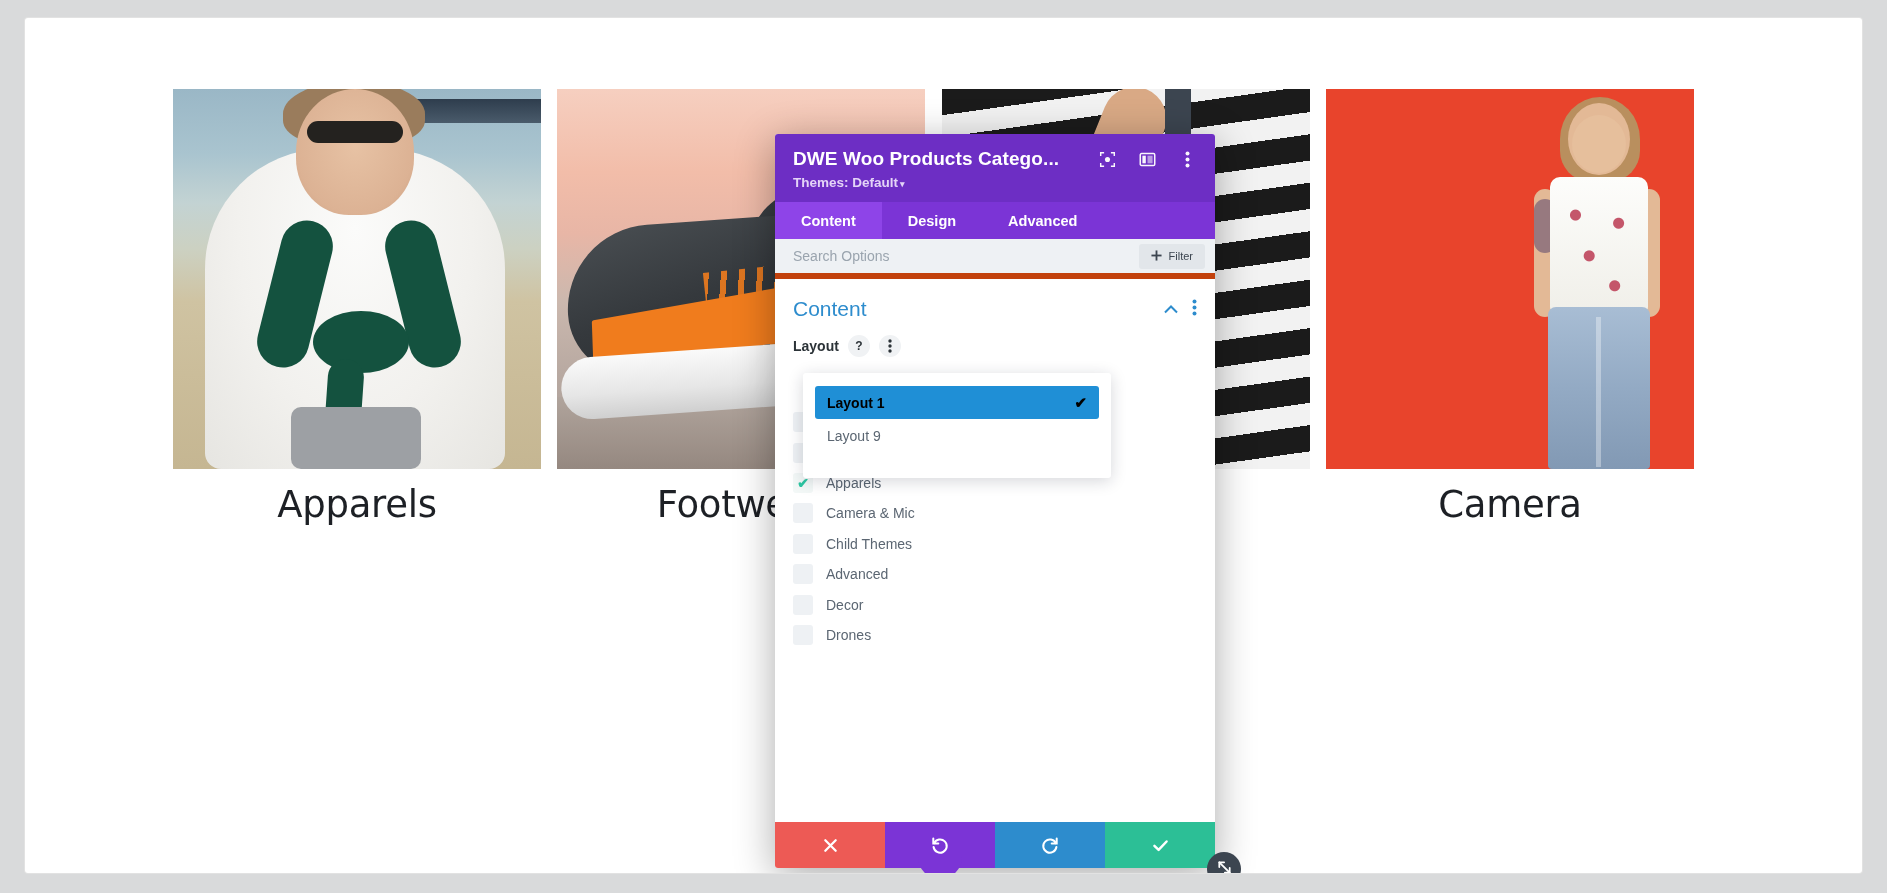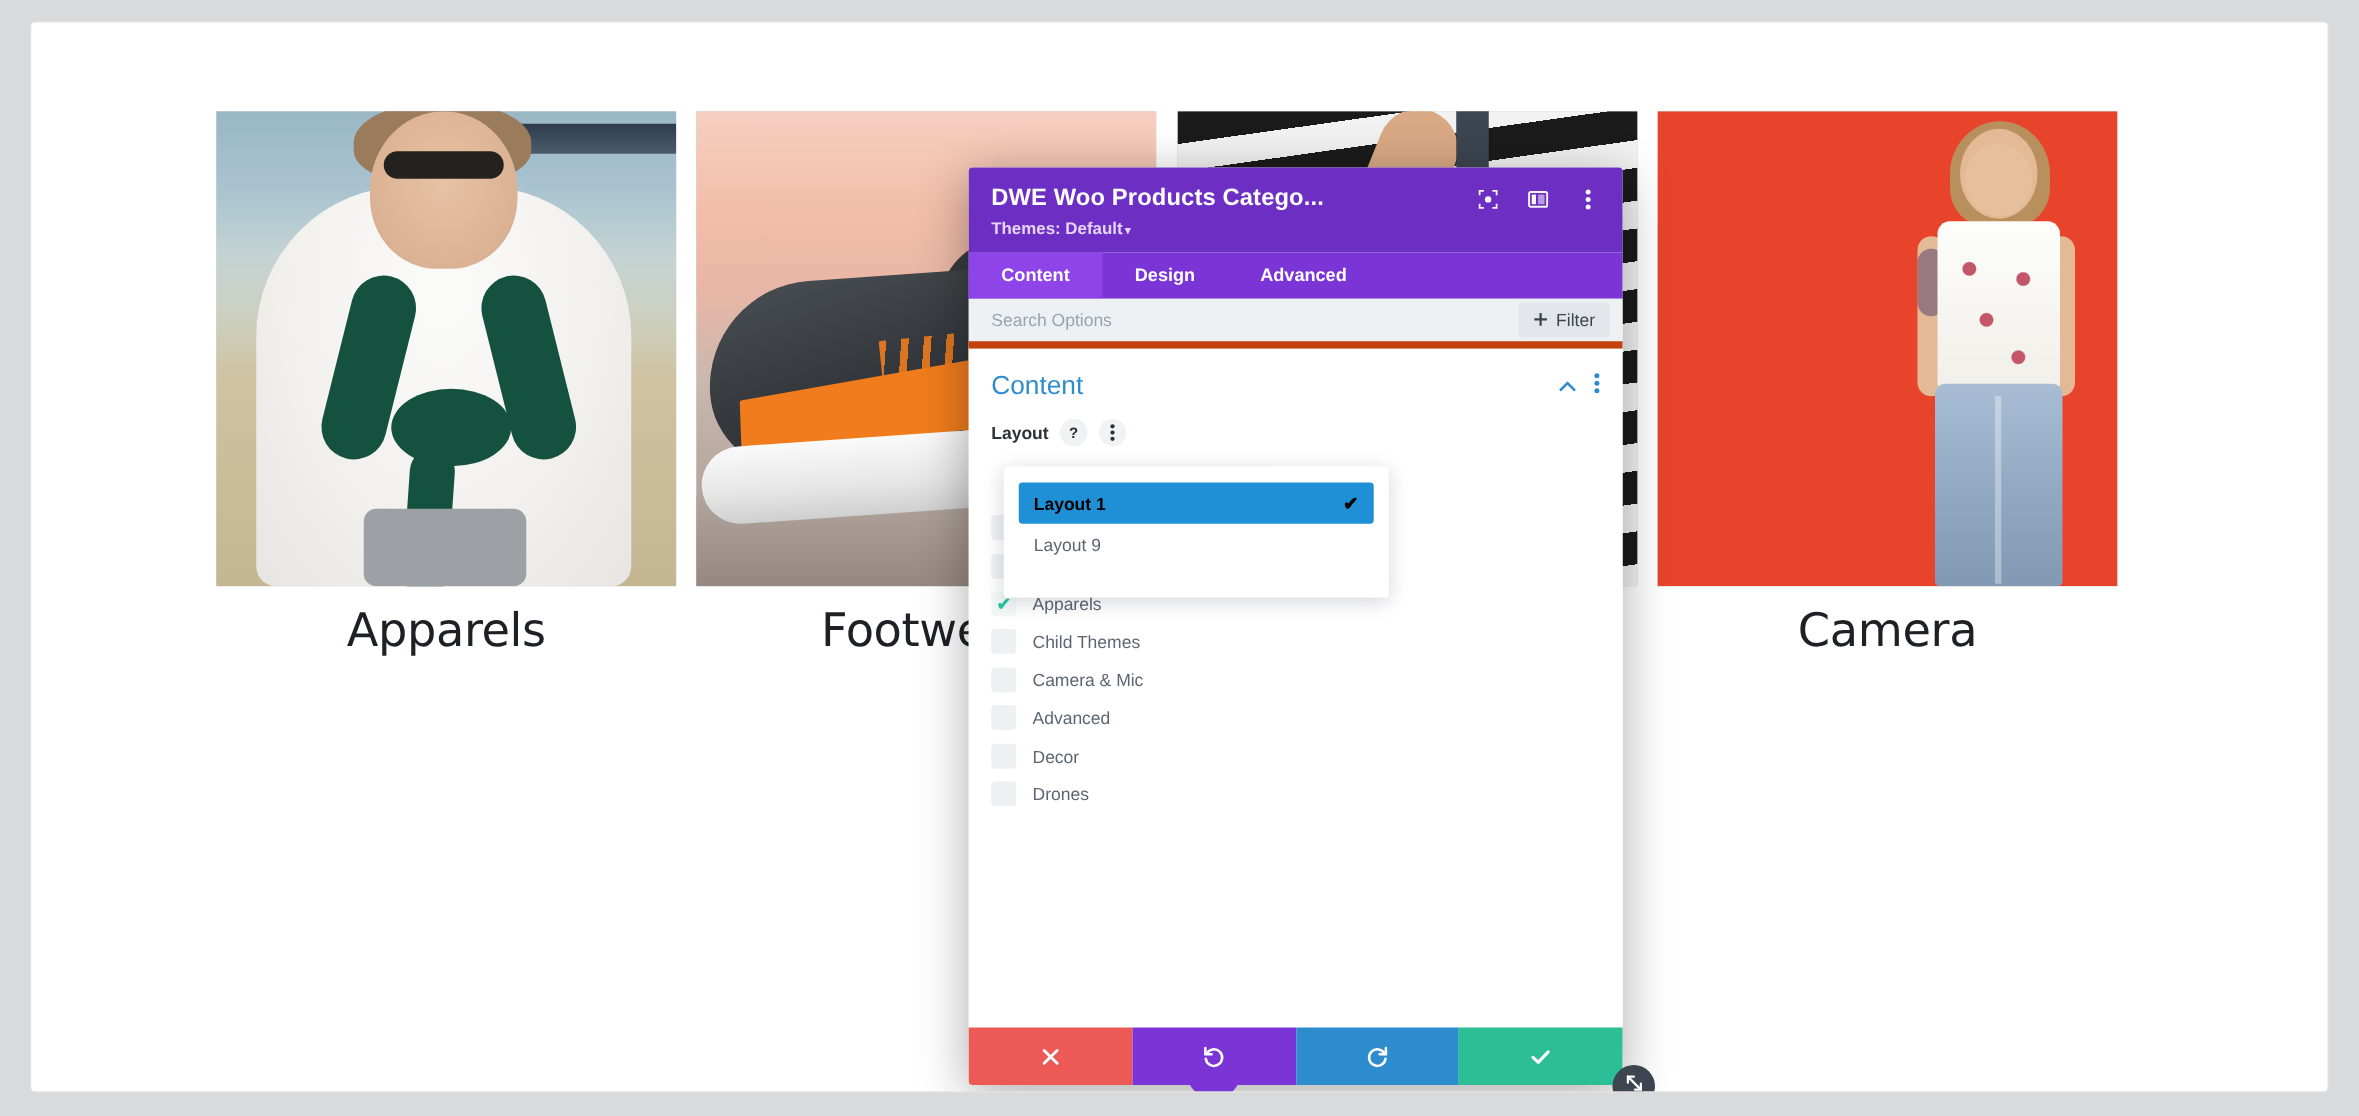--- a/index.html
+++ b/index.html
@@ -241,21 +241,21 @@
   .dark-bar {
     position: absolute;
     background: #3c4550;
   }
 
   
   #modal {
     position: absolute;
     left: 750px;
     top: 116px;
-    width: 523px;
+    width: 440px;
     height: 734px;
     background: #fff;
     border-radius: 3px;
     box-shadow: 0 8px 40px rgba(0,0,0,.33);
     display: flex;
     flex-direction: column;
     overflow: visible;
     z-index: 40;
   }
 
@@ -324,21 +324,21 @@
     color: #5b6672;
     font-family: "Liberation Sans", sans-serif;
   }
   .search-input::placeholder { color: #9aa4ae; }
   .filter-btn {
     display: flex; align-items: center; gap: 7px;
     background: #e2e6ea;
     border: none;
     border-radius: 3px;
     padding: 6px 12px;
-    font-size: 14px;
+    font-size: 11px;
     color: #3c4550;
     cursor: pointer;
     font-family: "Liberation Sans", sans-serif;
   }
 
   
   .modal-body {
     flex: 1;
     position: relative;
     overflow: hidden;
@@ -640,26 +640,26 @@
 
           <div class="check-row">
             <span class="check-box checked">
               <span class="tick">✔</span>
             </span>
             <span class="check-label">Apparels</span>
           </div>
 
           <div class="check-row">
             <span class="check-box"></span>
-            <span class="check-label">Child Themes</span>
+            <span class="check-label">Camera &amp; Mic</span>
           </div>
 
           <div class="check-row">
             <span class="check-box"></span>
-            <span class="check-label">Camera &amp; Mic</span>
+            <span class="check-label">Child Themes</span>
           </div>
 
           <div class="check-row">
             <span class="check-box"></span>
             <span class="check-label">Advanced</span>
           </div>
 
           <div class="check-row">
             <span class="check-box"></span>
             <span class="check-label">Decor</span>

